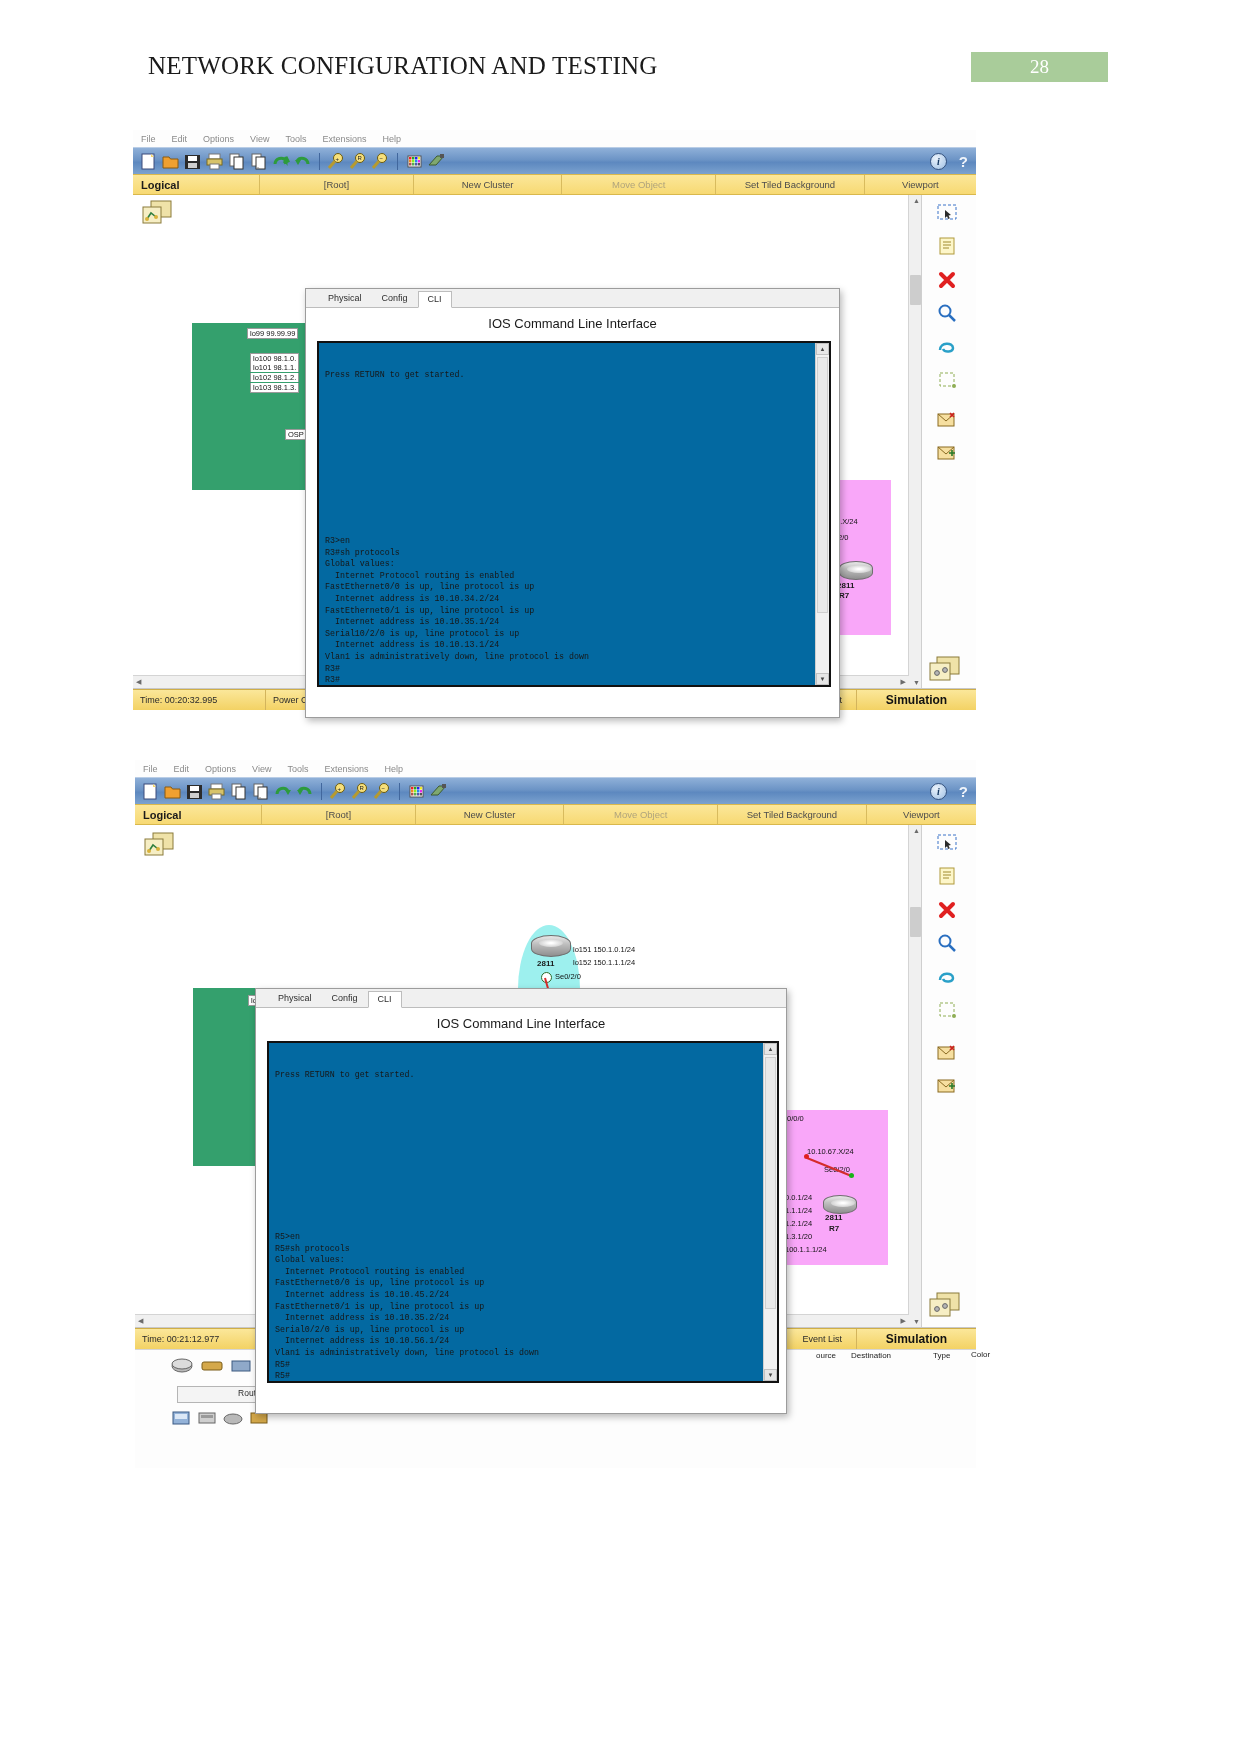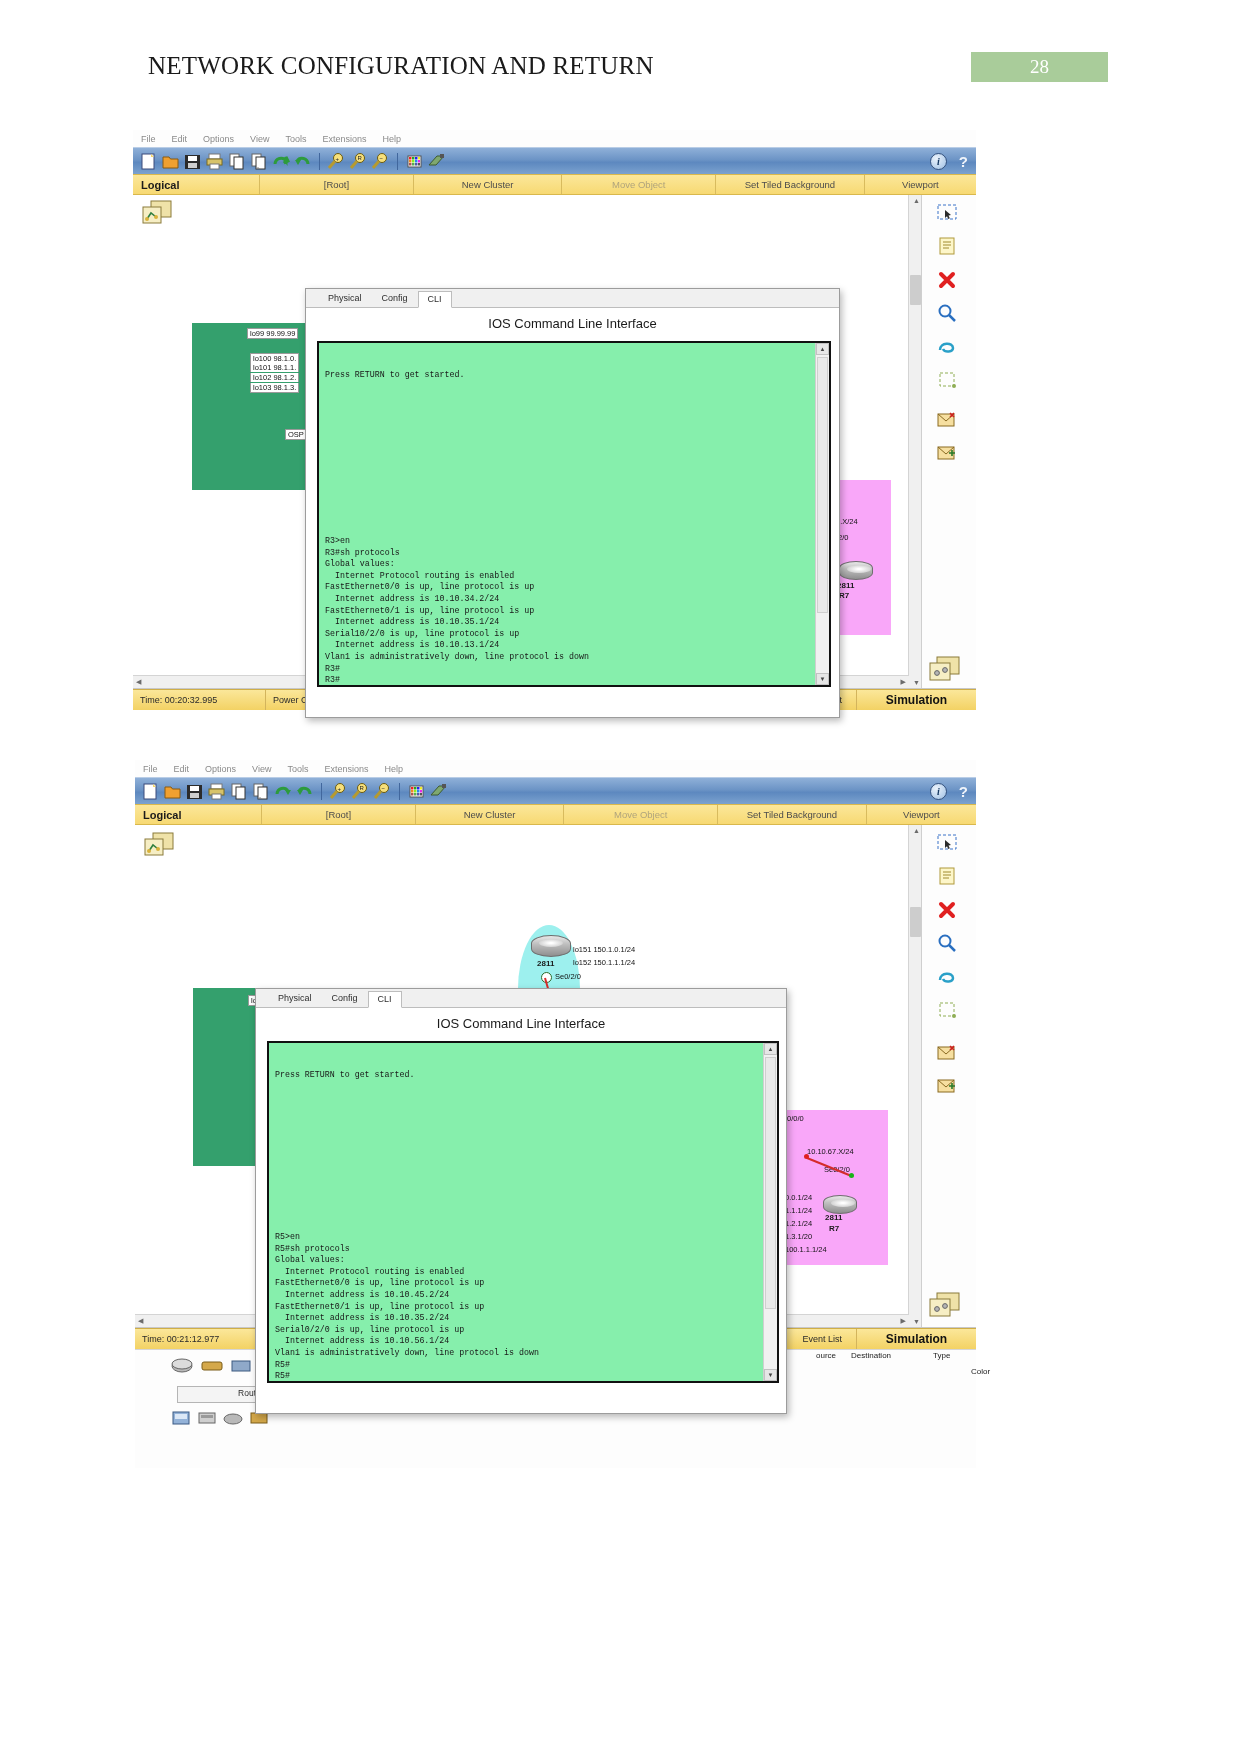--- a/index.html
+++ b/index.html
@@ -159,21 +159,21 @@
   .cli-tab.active{
     background:#ffffff;border:1px solid #bdbdbd;border-bottom:1px solid #ffffff;
     position:relative;top:1px;
   }
   .cli-body{background:#ffffff;position:relative;}
   .cli-heading{
     text-align:center;font-size:13px;color:#1a1a1a;padding:8px 0 6px 0;
     font-family:"Liberation Sans",sans-serif;
   }
   .term{
-    position:absolute;border:2px solid #111;background:#86efac;overflow:hidden;
+    position:absolute;border:2px solid #111;background:#0369a1;overflow:hidden;
   }
   .term-text{
     position:absolute;left:6px;right:16px;
     font-family:"Liberation Mono","DejaVu Sans Mono",monospace;
     font-size:8.3px;line-height:11.6px;color:#171717;white-space:pre;
   }
   .term-scroll{
     position:absolute;right:0;top:0;bottom:0;width:13px;
     background:#f1f1f1;border-left:1px solid #cfcfcf;
   }
@@ -188,21 +188,21 @@
   .dot-red{position:absolute;width:5px;height:5px;background:#e02020;border-radius:50%;}
   .clock-ico{
     position:absolute;width:9px;height:9px;border-radius:50%;
     border:1.2px solid #2a6b2a;background:#ffffff;
   }
   .evt-hdr{font-size:8px;color:#222;}
 </style>
 </head>
 <body>
 
-<div class="page-title">NETWORK CONFIGURATION AND RETURN</div>
+<div class="page-title">NETWORK CONFIGURATION AND TESTING</div>
 <div class="page-number-box">
   <span class="page-number">28</span>
 </div>
 
 <div class="pt-window" style="left:133px;top:130px;width:843px;height:594px;">
 
   <div class="menu-bar">
     <span class="menu-item">File</span>
     <span class="menu-item">Edit</span>
     <span class="menu-item">Options</span>
@@ -768,21 +768,21 @@
         </svg>
     </span>
     <span class="dev-icon" style="left:88px;top:60px;">
       <svg width="20" height="16" viewBox="0 0 20 16">
           <rect x="2" y="3" width="16" height="10" fill="#d4a84a" stroke="#7a5c18"></rect>
         </svg>
     </span>
     <span class="dev-icon evt-hdr" style="left:655px;top:1px;">ource</span>
     <span class="dev-icon evt-hdr" style="left:690px;top:1px;">Destination</span>
     <span class="dev-icon evt-hdr" style="left:772px;top:1px;">Type</span>
-    <span class="dev-icon evt-hdr" style="left:810px;top:17px;">Color</span>
+    <span class="dev-icon evt-hdr" style="left:810px;top:0;">Color</span>
   </div>
 </div>
 
 <div class="cli-dialog" style="left:255px;top:988px;width:530px;height:424px;">
   <div class="cli-tabs">
     <span class="cli-tab">Physical</span>
     <span class="cli-tab">Config</span>
     <span class="cli-tab active">CLI</span>
   </div>
   <div class="cli-body" style="height:379px;">

